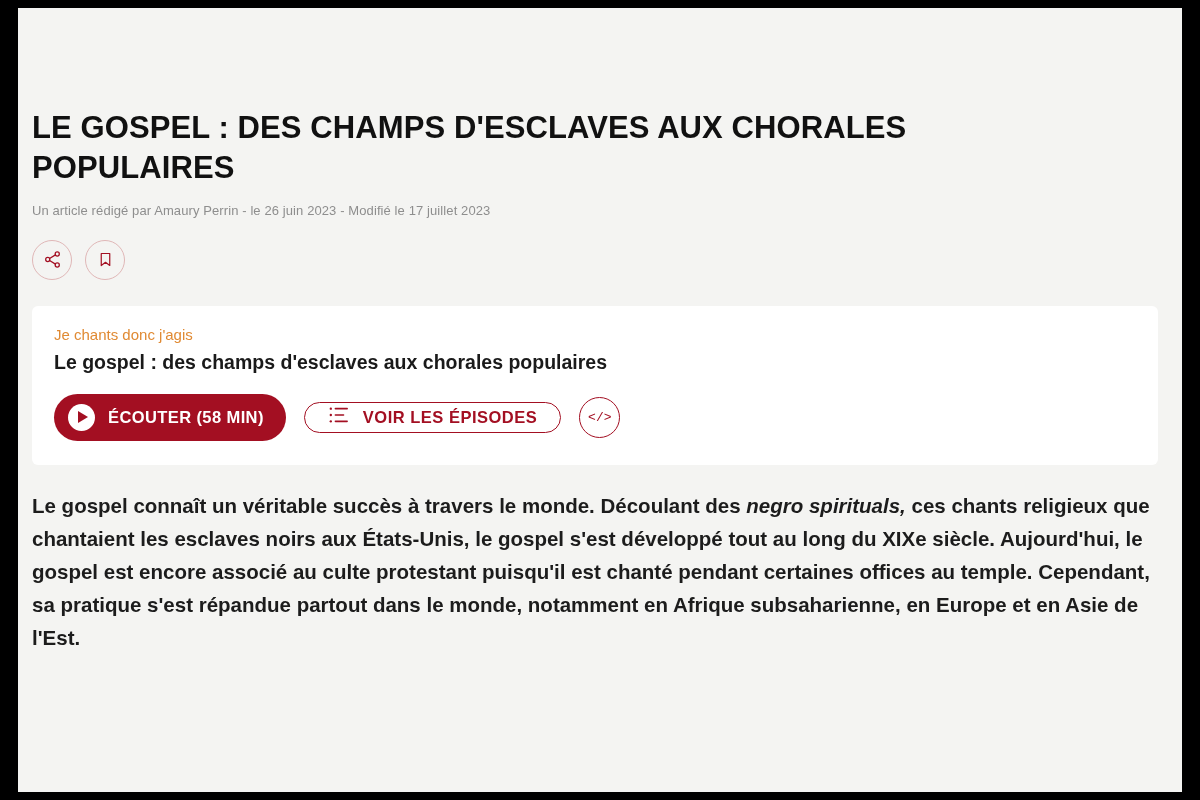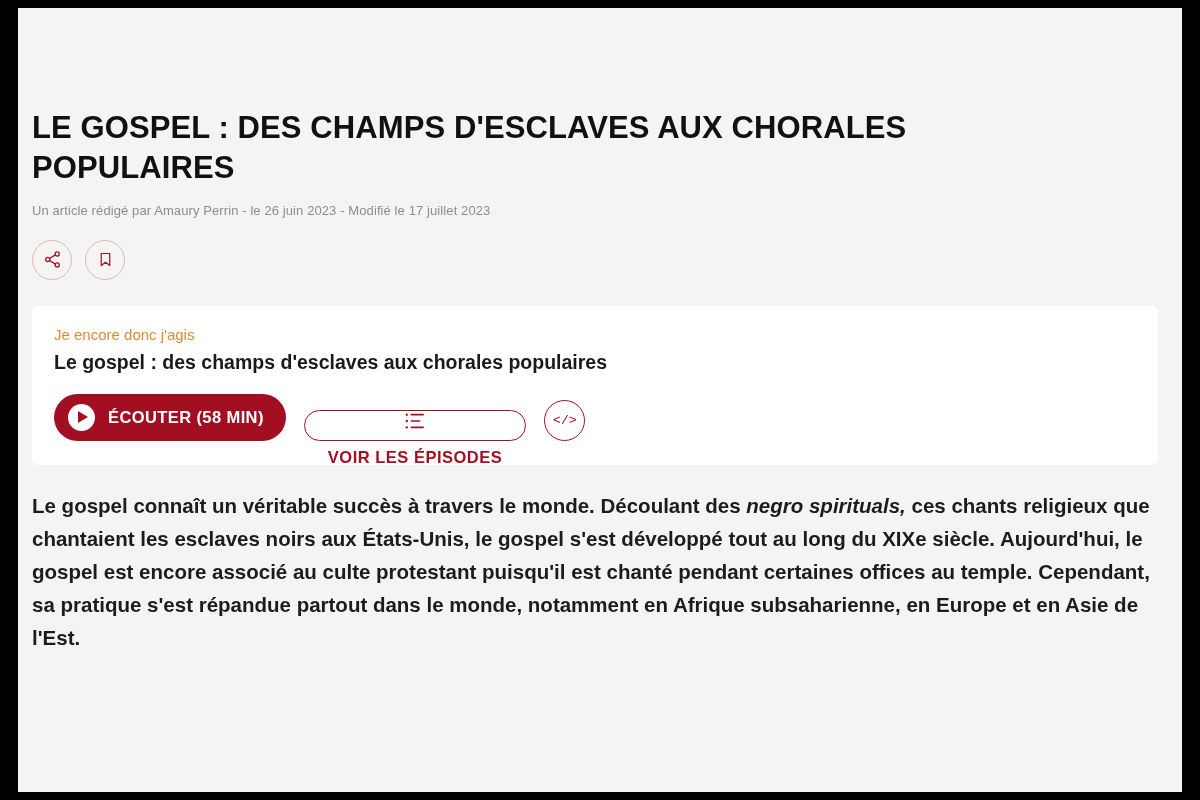--- a/index.html
+++ b/index.html
@@ -71,21 +71,21 @@
     margin: 0 0 8px 0;
   }
   .episode-title {
     font-size: 19.5px;
     font-weight: 700;
     color: #1a1a1a;
     margin: 0 0 20px 0;
   }
   .player-controls {
     display: flex;
-    align-items: flex-end;
+    align-items: center;
     gap: 18px;
   }
   .listen-btn {
     background: #a30f22;
     color: #ffffff;
     border: none;
     border-radius: 24px;
     height: 47px;
     padding: 0 22px 0 14px;
     display: flex;
@@ -121,21 +121,20 @@
     height: 31px;
     padding: 0 23px;
     display: flex;
     align-items: center;
     gap: 13px;
     font-size: 16.5px;
     font-weight: 700;
     letter-spacing: 0.5px;
     cursor: pointer;
     text-transform: uppercase;
-    flex-direction: column;
   }
   .embed-btn {
     width: 41px;
     height: 41px;
     border-radius: 50%;
     border: 1.5px solid #a30f22;
     color: #a30f22;
     background: transparent;
     display: flex;
     align-items: center;
@@ -179,21 +178,21 @@
       <button class="round-btn">
         <span>
           <svg width="17" height="17" viewBox="0 0 24 24" fill="none" stroke="#a30f22" stroke-width="1.7" stroke-linecap="round" stroke-linejoin="round">
             <path d="M6 3.5h12v17l-6-4.5-6 4.5z"></path>
           </svg>
         </span>
       </button>
     </div>
 
     <div class="player-card">
-      <div class="show-name">Je encore donc j'agis</div>
+      <div class="show-name">Je chants donc j'agis</div>
       <div class="episode-title">Le gospel : des champs d'esclaves aux chorales populaires</div>
       <div class="player-controls">
 
         <button class="listen-btn">
           <span class="play-circle">
             <span class="play-triangle"></span>
           </span>
           <span>ÉCOUTER (58 MIN)</span>
         </button>
 

